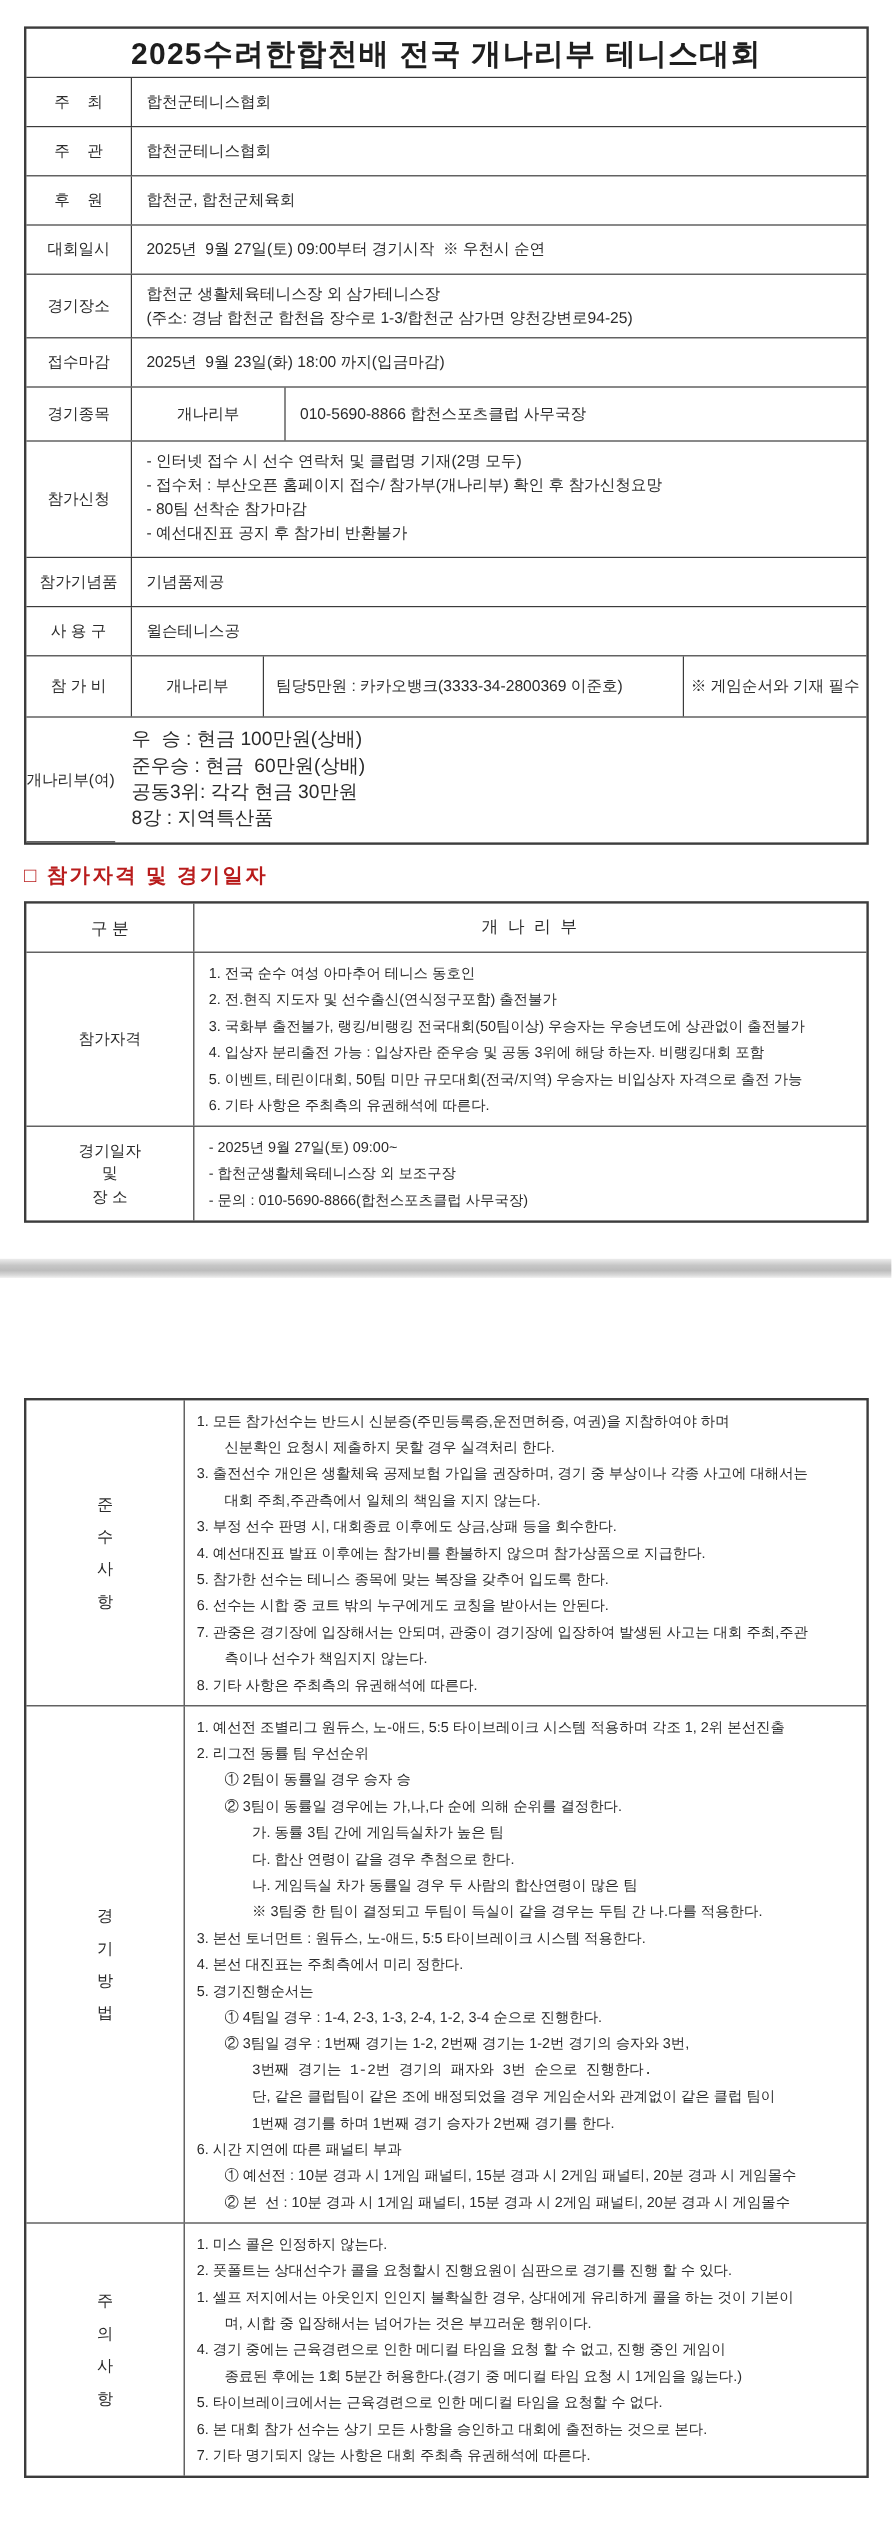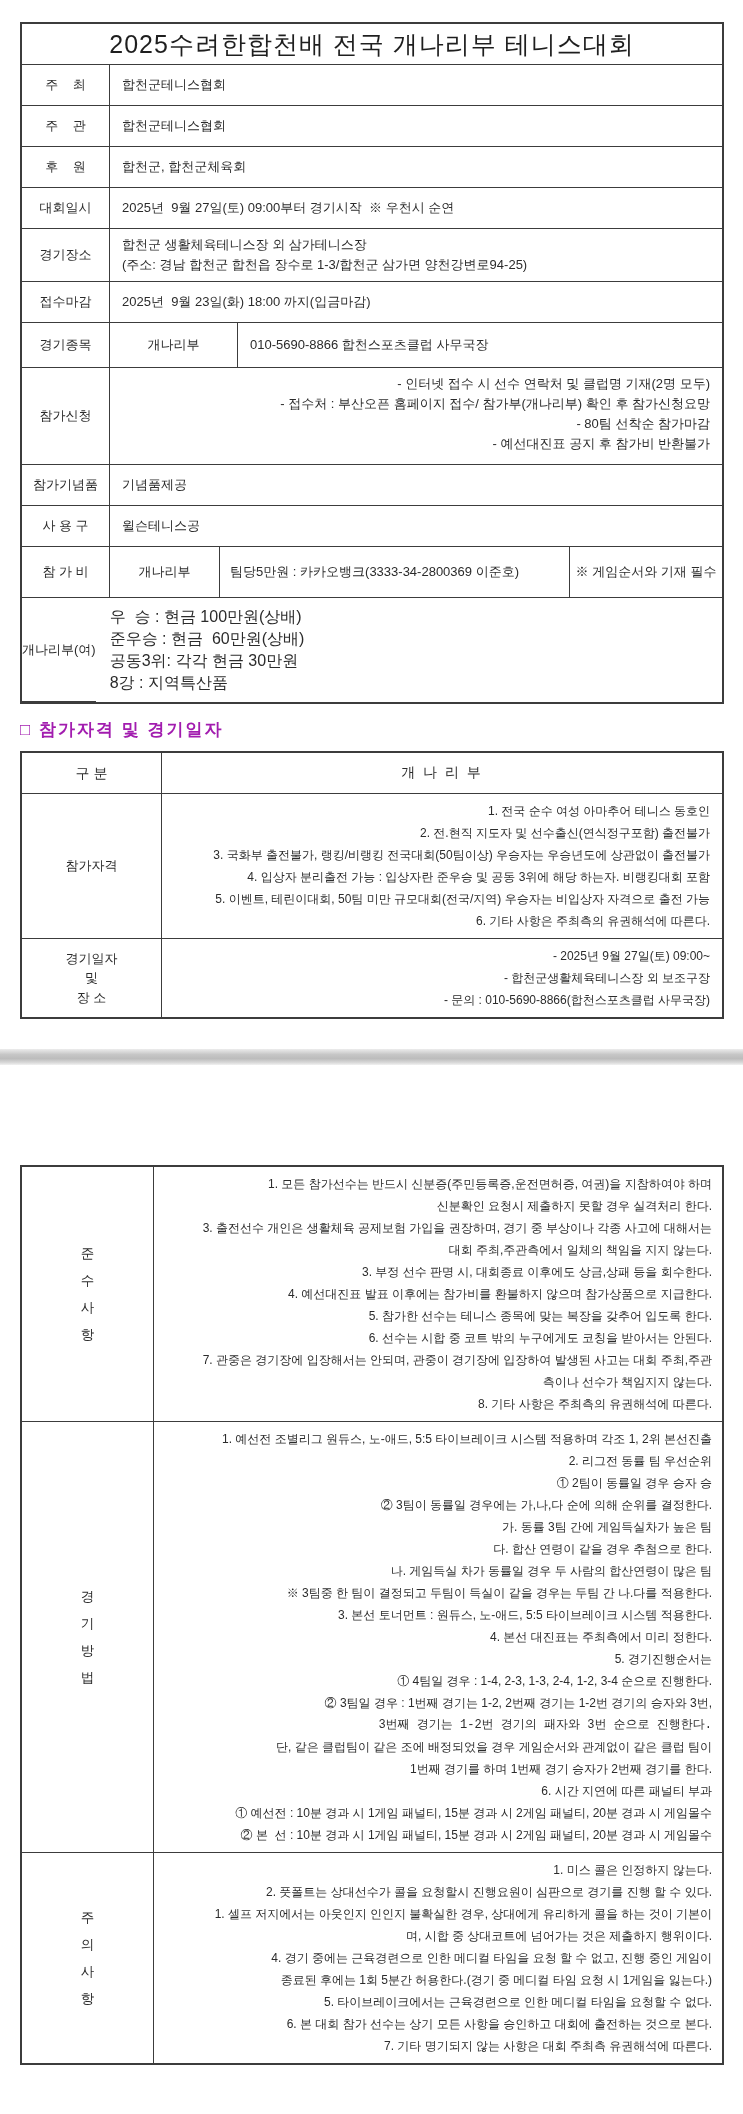--- a/index.html
+++ b/index.html
@@ -24,21 +24,21 @@
   .t2 .lab{flex-basis:140px;}
   .t3 .lab{flex-basis:132px;font-size:13.5px;line-height:2.0;}
   .val{
     flex:1;display:flex;flex-direction:column;justify-content:center;
     padding:5px 12px;font-size:13px;box-sizing:border-box;min-width:0;
   }
   .line{white-space:pre-wrap;line-height:20px;}
   .t2 .line,.t3 .line{font-size:12px;line-height:22px;}
   .title-row{
     min-height:40px;display:flex;align-items:center;justify-content:center;
-    font-size:25px;font-weight:normal;letter-spacing:1px;color:#1e1e1e;
+    font-size:25px;font-weight:bold;letter-spacing:1px;color:#1e1e1e;
     text-align:center;
   }
   .mh40{min-height:40px;} .mh44{min-height:44px;} .mh50{min-height:50px;}
   .mh52{min-height:52px;} .mh96{min-height:96px;}
   .sub{
     border-right:1px solid #3c3c3c;display:flex;align-items:center;
     justify-content:center;font-size:13px;text-align:center;
     box-sizing:border-box;white-space:pre-wrap;
   }
   .sub-division{flex:0 0 128px;}
@@ -47,29 +47,29 @@
   .fee-note{flex:0 0 152px;display:flex;align-items:center;justify-content:center;font-size:13px;text-align:center;white-space:pre-wrap;}
   .award-col{flex:1;display:flex;flex-direction:row;min-width:0;}
   .award-head{
     min-height:30px;border-bottom:1px solid #3c3c3c;
     display:flex;align-items:center;justify-content:center;font-size:13px;
   }
   .award-body{padding:8px 14px;}
   .award-body .line{line-height:22px;}
   .section-heading{
     margin:14px 0 10px 20px;font-size:17px;font-weight:bold;
-    letter-spacing:2px;color:#a21caf;
+    letter-spacing:2px;color:#b91c1c;
   }
   .t2-head{min-height:40px;}
   .t2-head .lab,.t2-head .division{font-size:14px;}
   .division{
     flex:1;display:flex;align-items:center;justify-content:center;
     font-size:14px;letter-spacing:2px;white-space:pre-wrap;
   }
-  .body-lines{justify-content:flex-start;padding-top:6px;padding-bottom:6px;align-items:flex-end;}
+  .body-lines{justify-content:flex-start;padding-top:6px;padding-bottom:6px;}
   .page-break{
     margin-top:30px;height:16px;width:743px;
     background:linear-gradient(180deg,#ececec 0%,#c6c6c6 35%,#bcbcbc 60%,#d9d9d9 85%,#f2f2f2 100%);
   }
   .page2{margin-top:100px;}
   .t3 .val{padding:6px 10px;}
 </style>
 </head>
 <body>
 
@@ -257,21 +257,21 @@
     </div>
     <div class="row">
       <div class="lab">주
 의
 사
 항</div>
       <div class="val body-lines">
           <div class="line" style="padding-left: 0px;">1. 미스 콜은 인정하지 않는다.</div>
           <div class="line" style="padding-left: 0px;">2. 풋폴트는 상대선수가 콜을 요청할시 진행요원이 심판으로 경기를 진행 할 수 있다.</div>
           <div class="line" style="padding-left: 0px;">1. 셀프 저지에서는 아웃인지 인인지 불확실한 경우, 상대에게 유리하게 콜을 하는 것이 기본이</div>
-          <div class="line" style="padding-left: 23px;">며, 시합 중 상대코트에 넘어가는 것은 제출하지 행위이다.</div>
+          <div class="line" style="padding-left: 23px;">며, 시합 중 입장해서는 넘어가는 것은 부끄러운 행위이다.</div>
           <div class="line" style="padding-left: 0px;">4. 경기 중에는 근육경련으로 인한 메디컬 타임을 요청 할 수 없고, 진행 중인 게임이</div>
           <div class="line" style="padding-left: 23px;">종료된 후에는 1회 5분간 허용한다.(경기 중 메디컬 타임 요청 시 1게임을 잃는다.)</div>
           <div class="line" style="padding-left: 0px;">5. 타이브레이크에서는 근육경련으로 인한 메디컬 타임을 요청할 수 없다.</div>
           <div class="line" style="padding-left: 0px;">6. 본 대회 참가 선수는 상기 모든 사항을 승인하고 대회에 출전하는 것으로 본다.</div>
           <div class="line" style="padding-left: 0px;">7. 기타 명기되지 않는 사항은 대회 주최측 유권해석에 따른다.</div>
         </div>
     </div>
   </div>
 </div>
 

